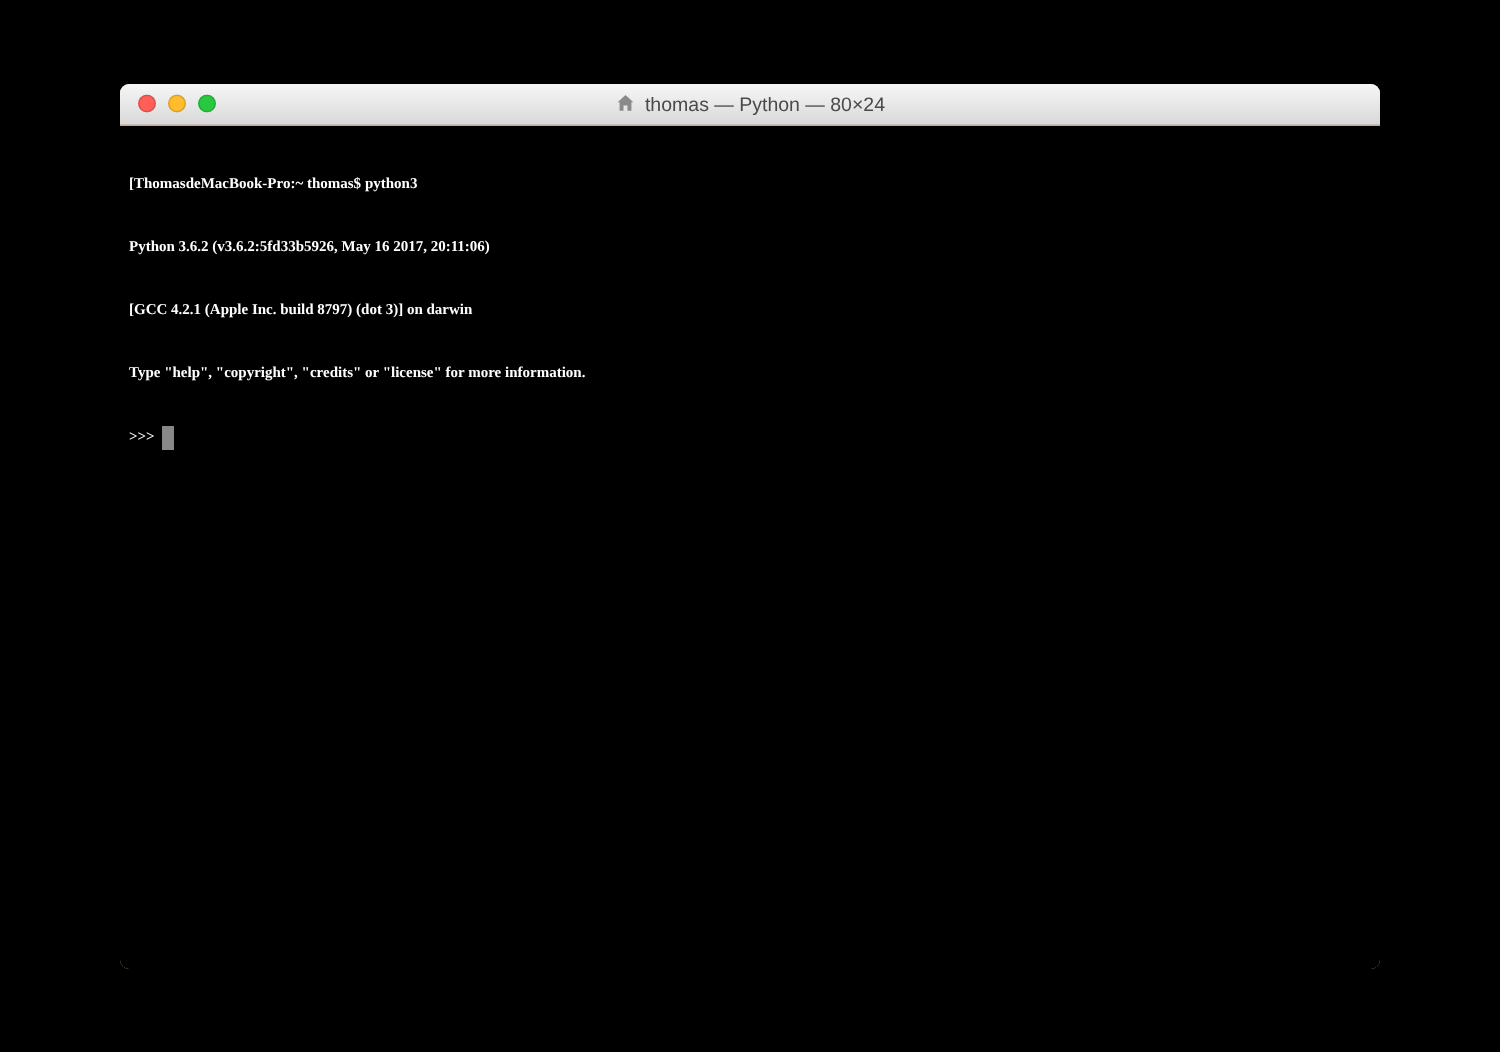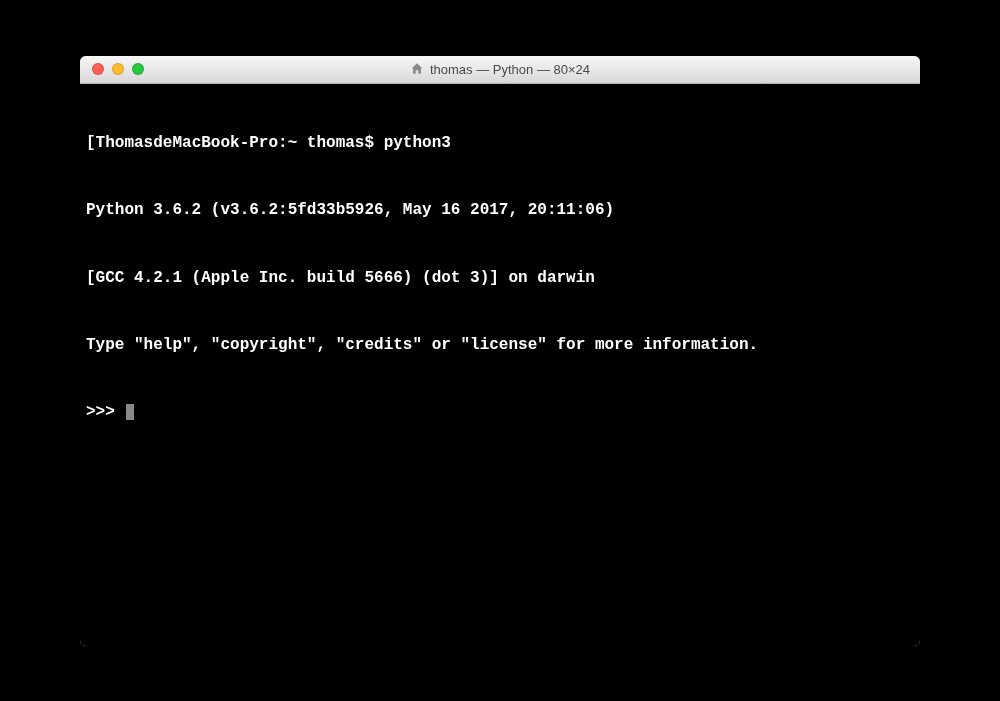--- a/index.html
+++ b/index.html
@@ -65,22 +65,22 @@
       justify-content: center;
     }
     .home-icon svg {
       width: 14px;
       height: 14px;
       fill: #8a8a8a;
     }
     .terminal-body {
       background: #000;
       color: #fff;
-      font-family: Liberation Mono, monospace;
-      font-size: 16px;
+      font-family: Liberation Serif, serif;
+      font-size: 10px;
       font-weight: bold;
       line-height: 1.4;
       padding: 4px 6px;
       height: calc(100% - 28px);
       white-space: pre;
       overflow: hidden;
     }
     .line {
       white-space: pre-wrap;
     }
@@ -115,17 +115,17 @@
         <svg viewBox="0 0 16 16">
             <path d="M8 1.5 L14 7 L12.5 7 L12.5 13.5 L9.5 13.5 L9.5 9.5 L6.5 9.5 L6.5 13.5 L3.5 13.5 L3.5 7 L2 7 Z"></path>
           </svg>
       </span>
       <span>thomas — Python — 80×24</span>
     </div>
   </div>
   <div class="terminal-body">
     <div class="line"><span class="bracket">[</span><span>ThomasdeMacBook-Pro:~ thomas$ </span><span>python3</span></div>
     <div class="line">Python 3.6.2 (v3.6.2:5fd33b5926, May 16 2017, 20:11:06)</div>
-    <div class="line">[GCC 4.2.1 (Apple Inc. build 5666) (dot 3)] on darwin</div>
+    <div class="line">[GCC 4.2.1 (Apple Inc. build 8797) (dot 3)] on darwin</div>
     <div class="line">Type "help", "copyright", "credits" or "license" for more information.</div>
     <div class="line prompt-line"><span>&gt;&gt;&gt; </span><span class="cursor"></span></div>
   </div>
 </div>
 
 </body></html>

